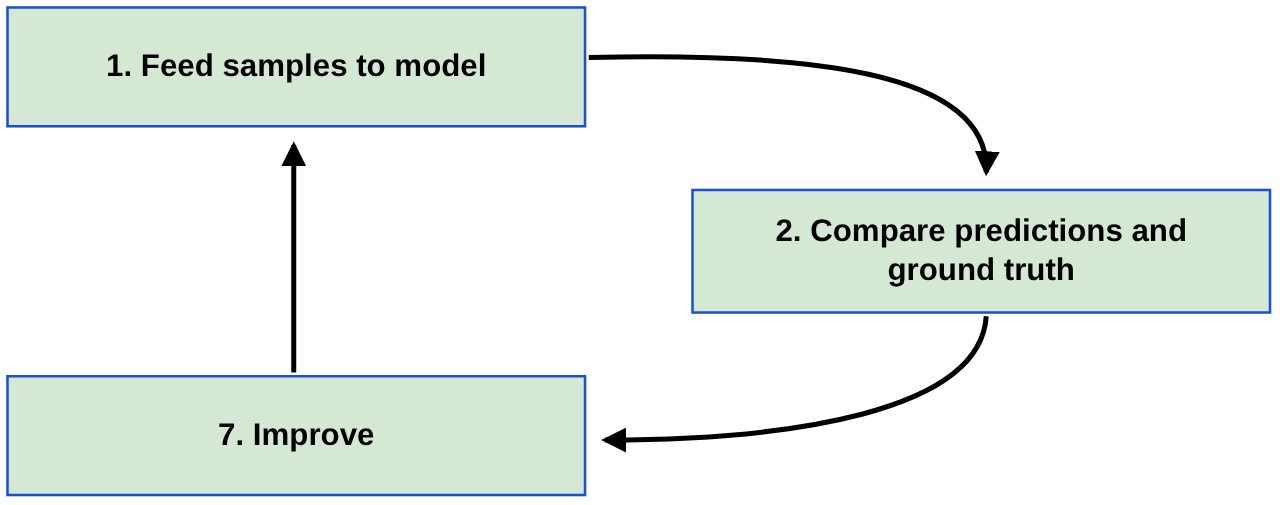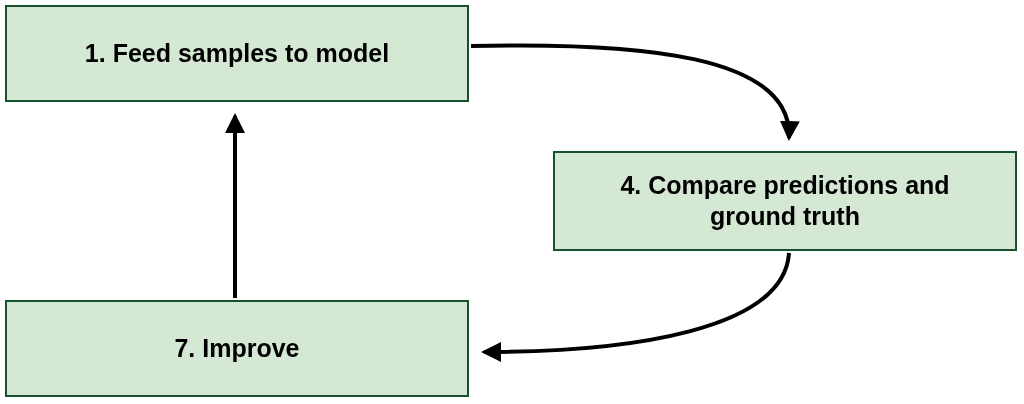--- a/index.html
+++ b/index.html
@@ -12,21 +12,21 @@
     position: relative;
     width: 1024px;
     height: 404px;
     background: #ffffff;
     overflow: hidden;
   }
   .flow-box {
     position: absolute;
     box-sizing: border-box;
     background: #d5e8d4;
-    border: 2px solid #14532d;
+    border: 2px solid #1d4ed8;
     display: flex;
     align-items: center;
     justify-content: center;
     text-align: center;
   }
   .flow-box .label {
     font-size: 25px;
     font-weight: bold;
     color: #000000;
     line-height: 1.25;
@@ -61,20 +61,20 @@
     <path d="M 789 253 C 784 330, 630 352, 484 352" fill="none" stroke="#000000" stroke-width="4" marker-end="url(#arrowhead)"></path>
 
     <path d="M 235 298 L 235 116" fill="none" stroke="#000000" stroke-width="4" marker-end="url(#arrowhead)"></path>
   </svg>
 
   <div class="flow-box box-1">
     <span class="label">1. Feed samples to model</span>
   </div>
 
   <div class="flow-box box-2">
-    <span class="label">4. Compare predictions and ground truth</span>
+    <span class="label">2. Compare predictions and ground truth</span>
   </div>
 
   <div class="flow-box box-3">
     <span class="label">7. Improve</span>
   </div>
 
 </div>
 
 </body></html>

